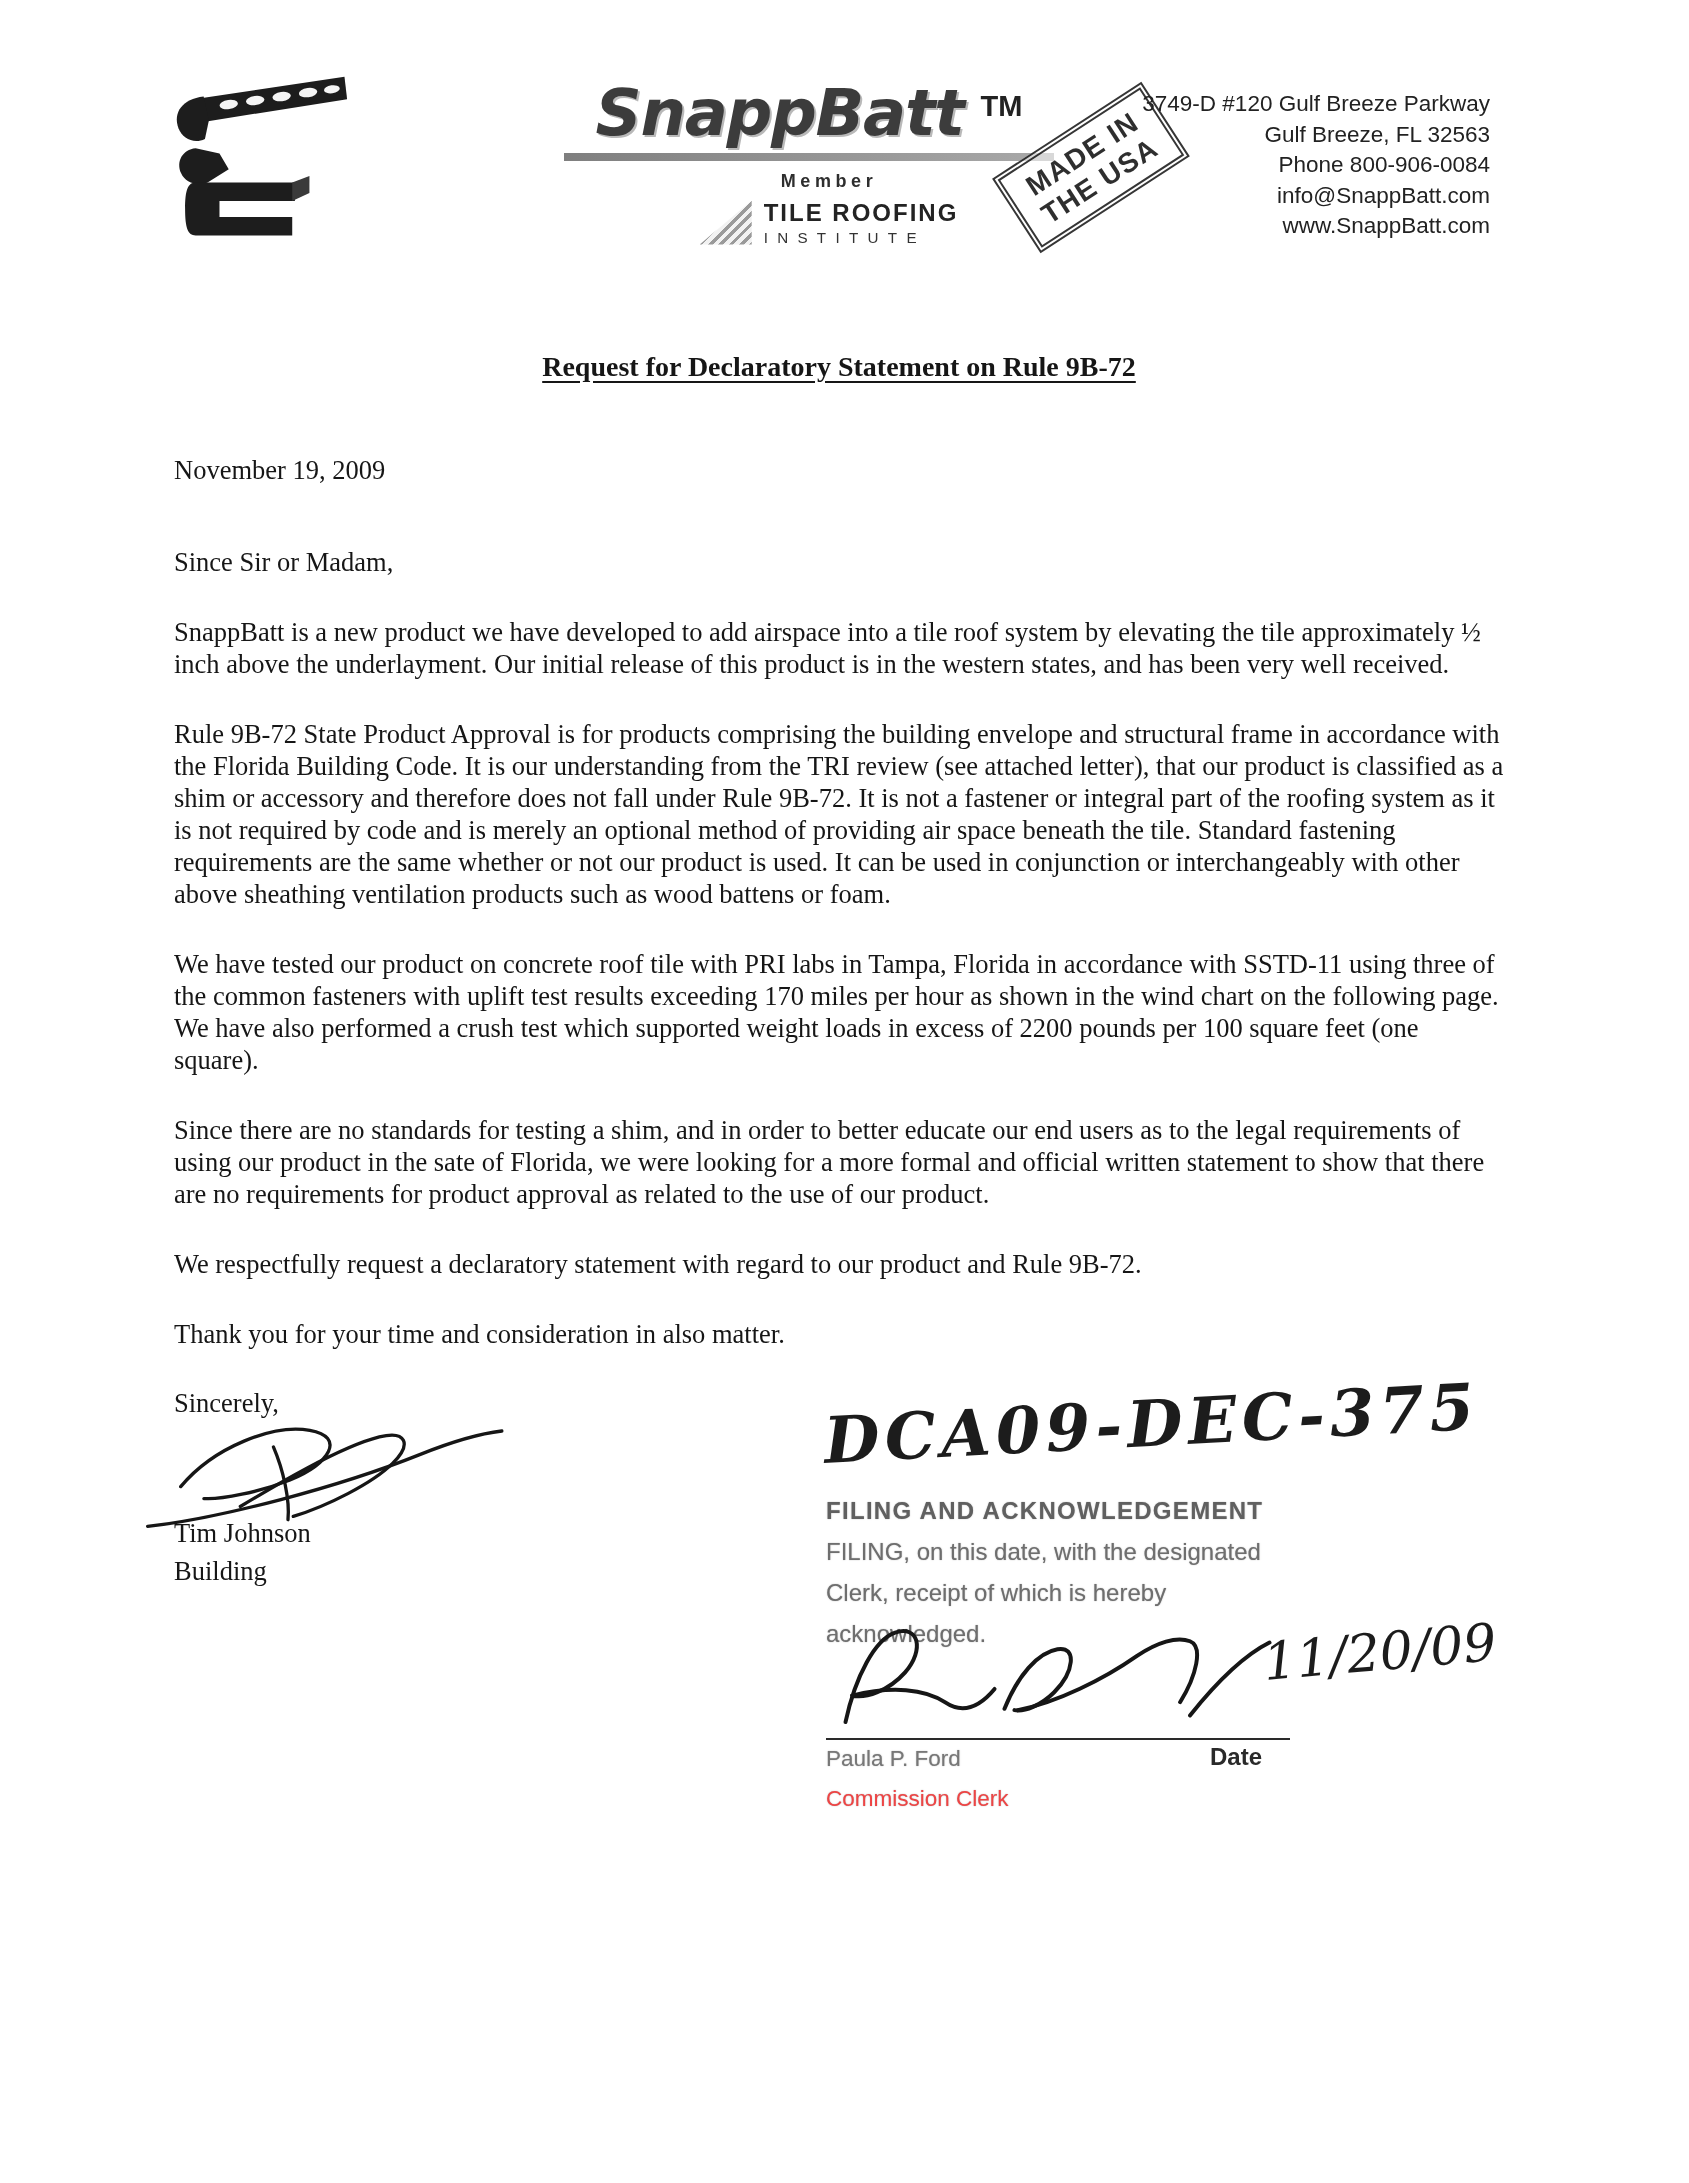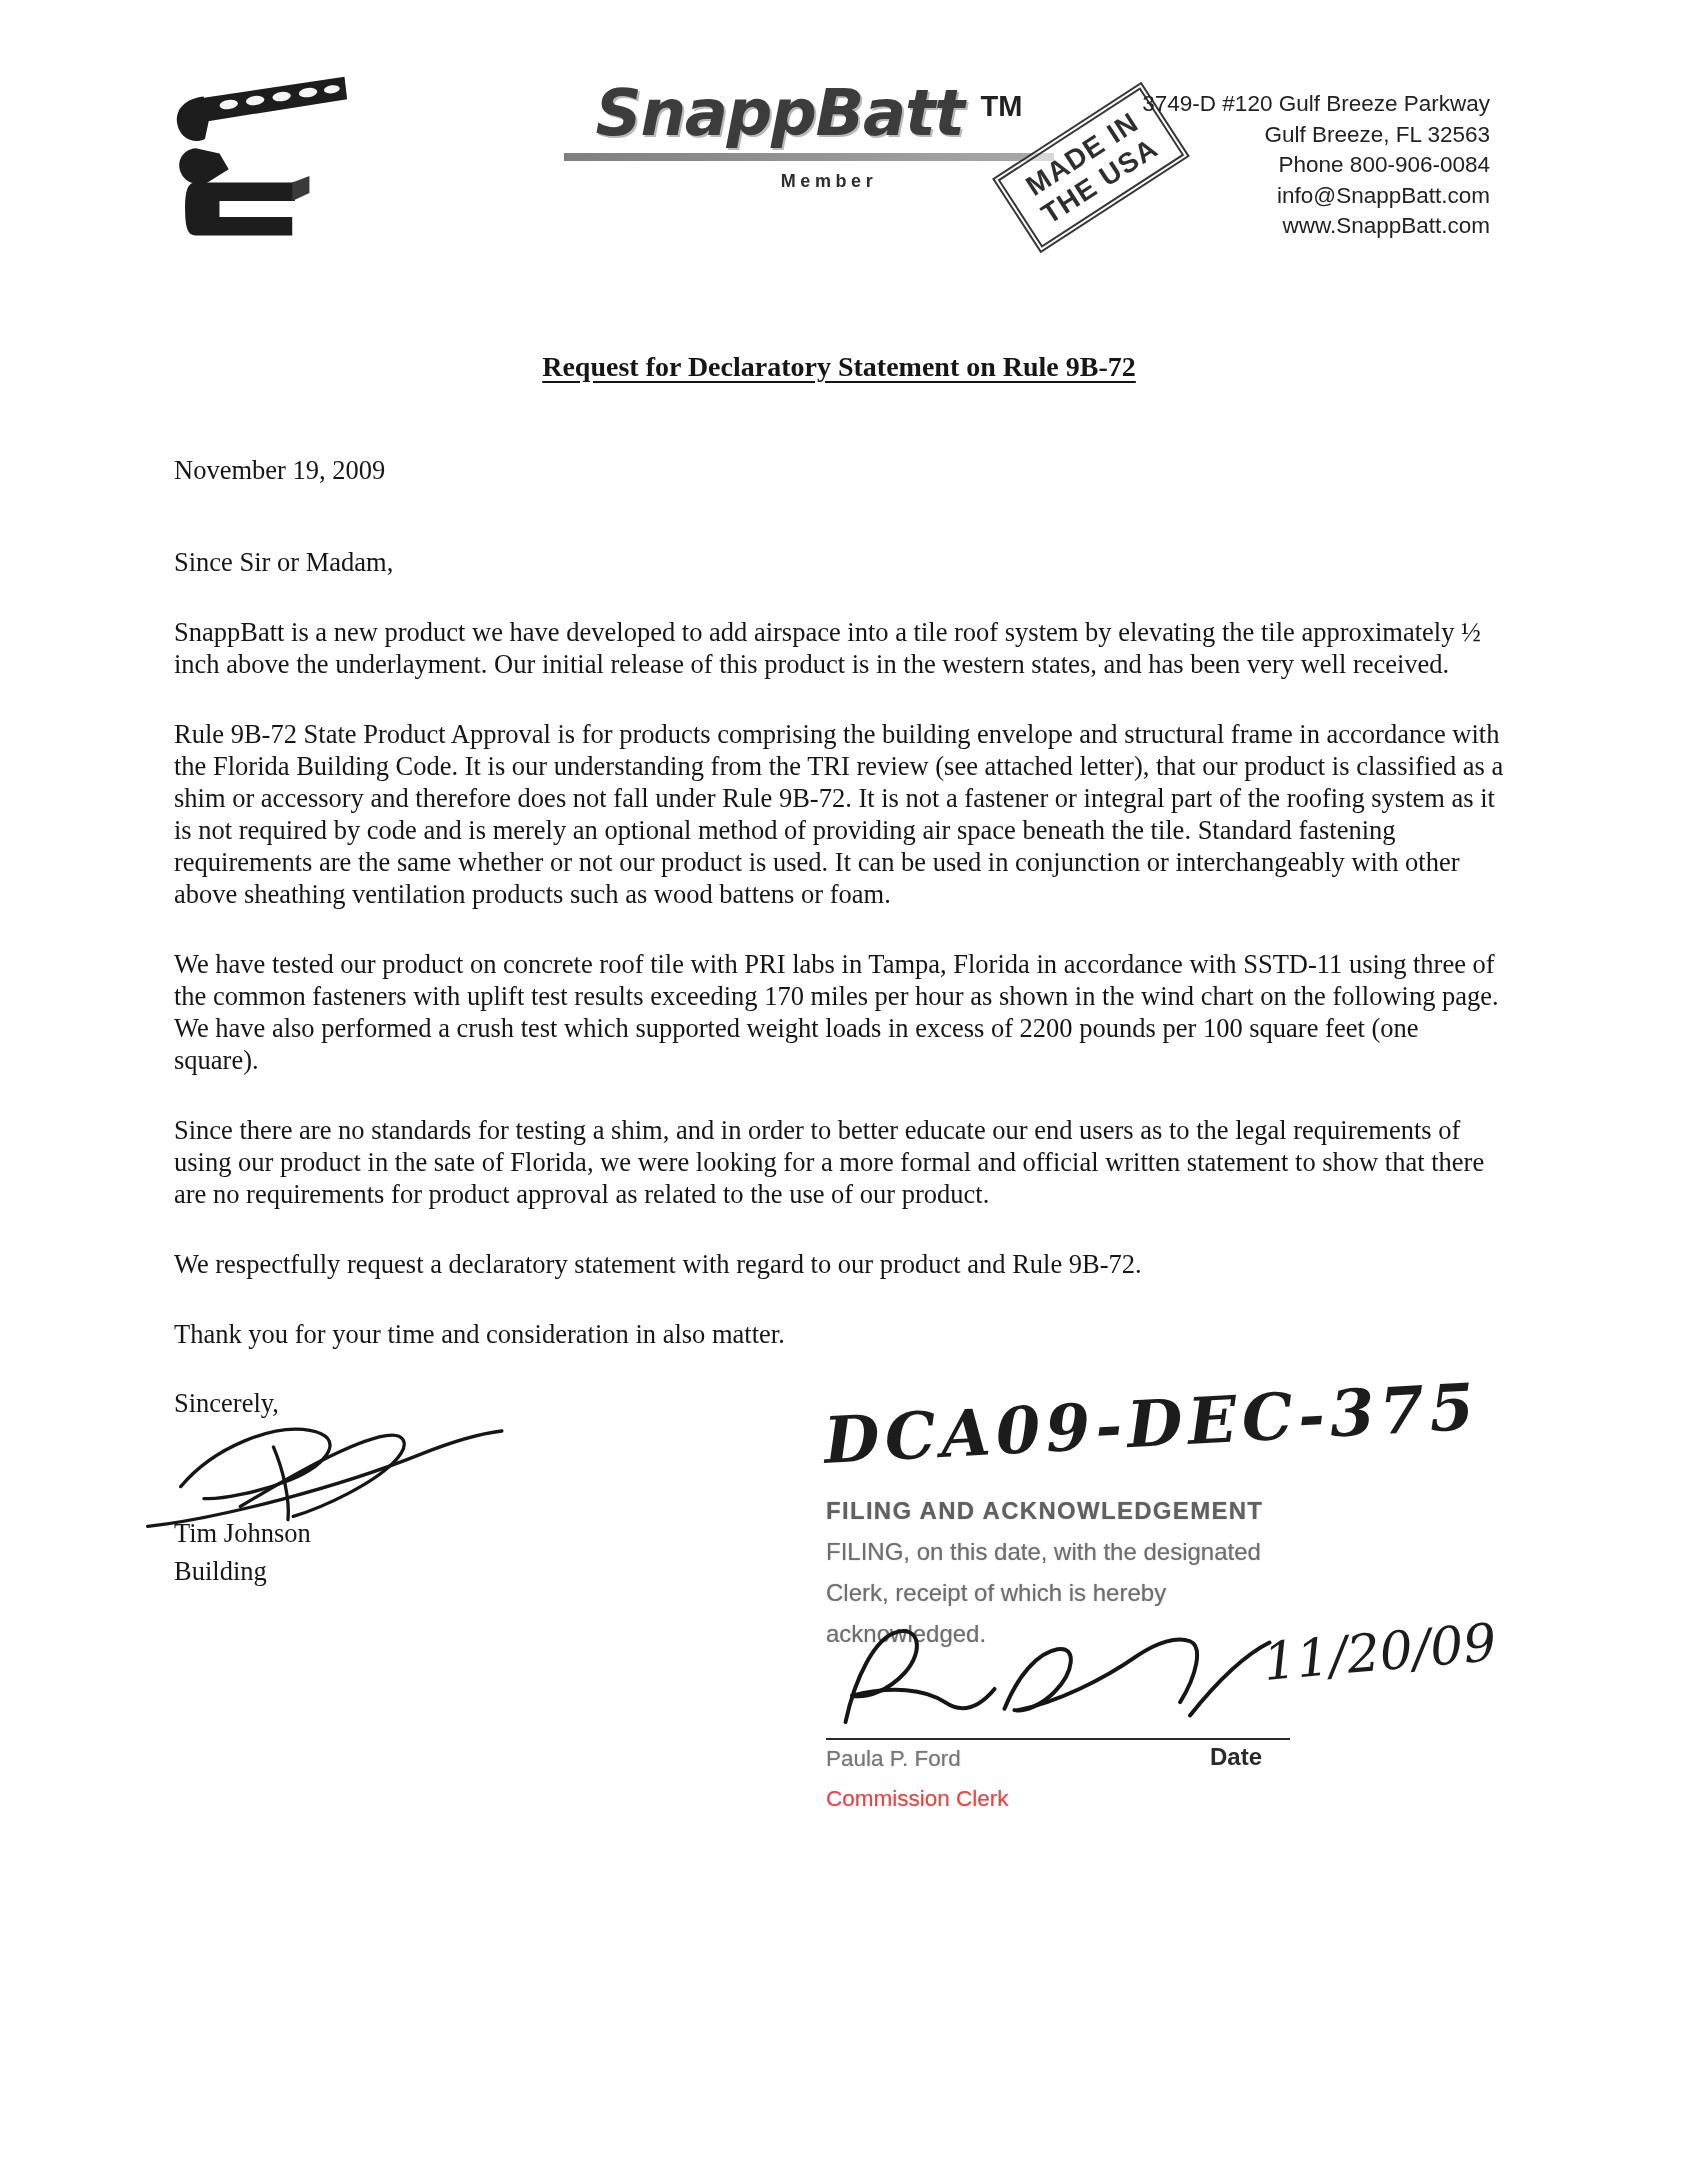--- a/index.html
+++ b/index.html
@@ -144,20 +144,27 @@
         <path d="M206,170 L232,160 L232,186 L206,198 Z" fill="#3a3a3a"></path>
       </g>
     </svg>
 
     <div class="logo-block">
       <div class="logo-line">
         <span class="logo-text">SnappBatt</span><span class="logo-tm">TM</span>
       </div>
       <div class="logo-underline"></div>
       <div class="member-label">Member</div>
+      <div class="tri-row">
+        <div class="tri-logo"></div>
+        <div class="tri-text">
+          <div class="tri-name">TILE ROOFING</div>
+          <div class="tri-sub">INSTITUTE</div>
+        </div>
+      </div>
     </div>
 
     <div class="madeusa">
       <div>MADE IN</div>
       <div>THE USA</div>
     </div>
 
     <div class="address-block">
       <div>3749-D #120 Gulf Breeze Parkway</div>
       <div>Gulf Breeze, FL  32563</div>

